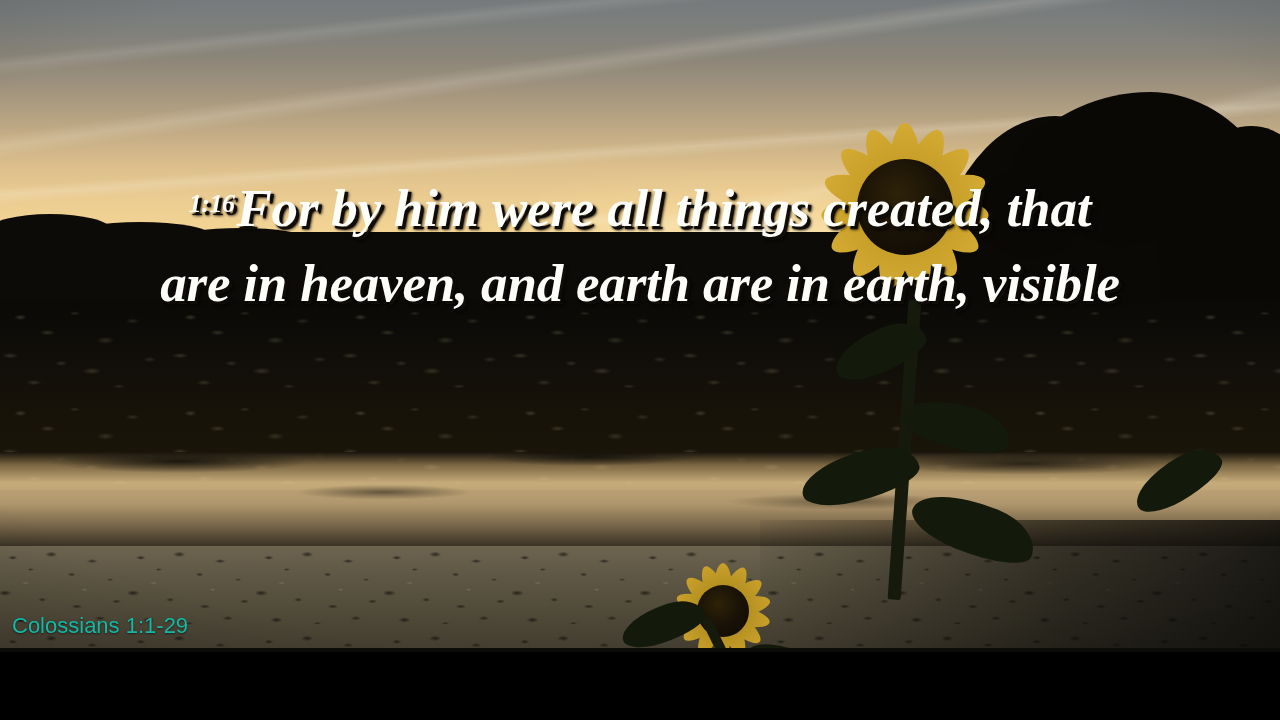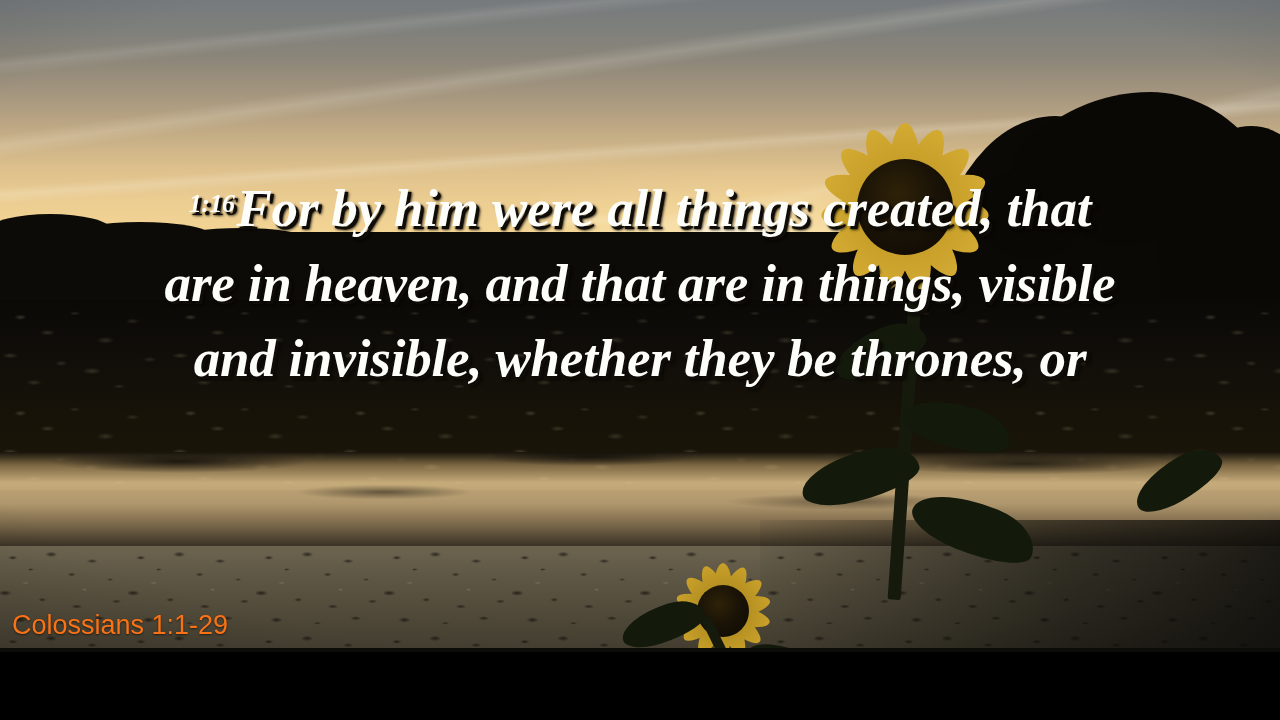--- a/index.html
+++ b/index.html
@@ -231,24 +231,24 @@
     vertical-align:0.55em;
     letter-spacing:-0.5px;
     margin-right:2px;
   }
 
   
   .caption {
     position:absolute;
     left:12px; bottom:12px;
     font-family:"Liberation Sans", sans-serif;
-    font-size:27px;
+    font-size:22px;
     line-height:29px;
     font-weight:400;
-    color:#f97316;
+    color:#14b8a6;
     text-shadow:0 1px 2px rgba(0,0,0,.55);
     z-index:6;
   }
 
   
   .bottom-bar {
     position:absolute; left:0; bottom:0; width:100%; height:4px;
     background:#0b0b09; z-index:7;
   }
 </style>
@@ -343,22 +343,22 @@
     </div>
     <div class="stem" style="left:724px;top:612px;width:10px;height:108px;transform:rotate(-26deg);"></div>
     <div class="leaf" style="left:620px;top:606px;width:86px;height:36px;transform:rotate(-18deg);"></div>
     <div class="leaf" style="left:744px;top:650px;width:100px;height:40px;transform:rotate(26deg);"></div>
 
     <div class="vignette"></div>
   </div>
 
   <div class="verse">
     <span class="vnum">1:16</span><span>For by him were all things created, that</span><br>
-    <span>are in heaven, and that are in things, visible</span><br>
-    <span>and invisible, whether they be thrones, or</span><br>
+    <span>are in heaven, and earth are in earth, visible</span><br>
+    <br>
     <br>
   </div>
 
   <div class="caption">
     <div>Colossians 1:1-29</div>
   </div>
 
   <div class="bottom-bar"></div>
 </div>
 

